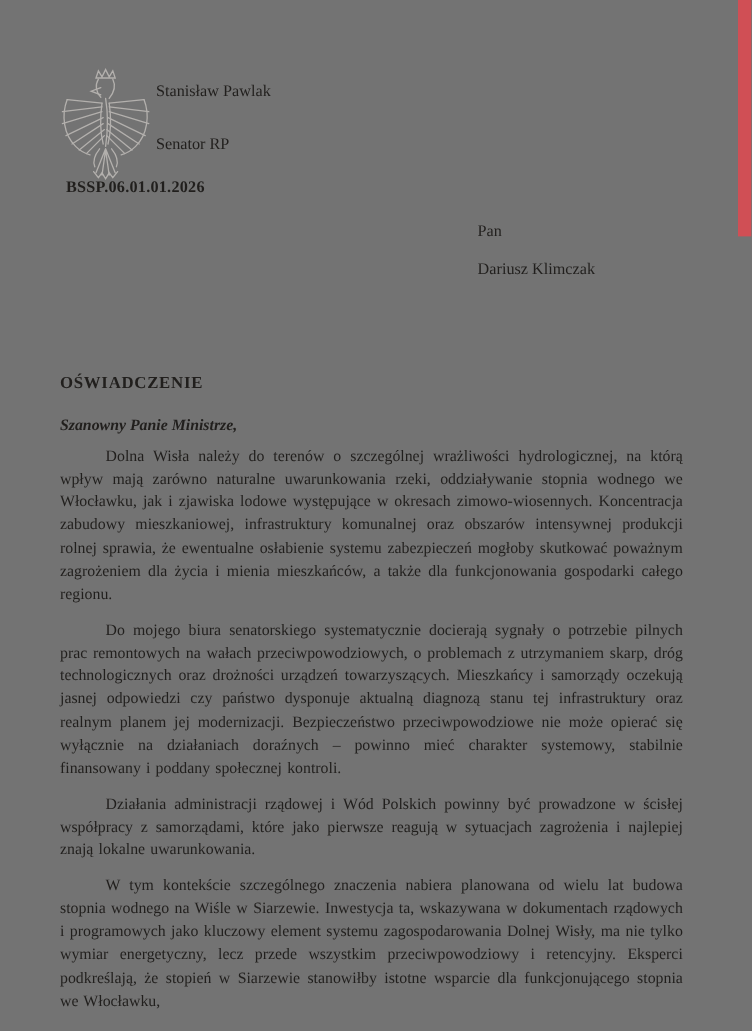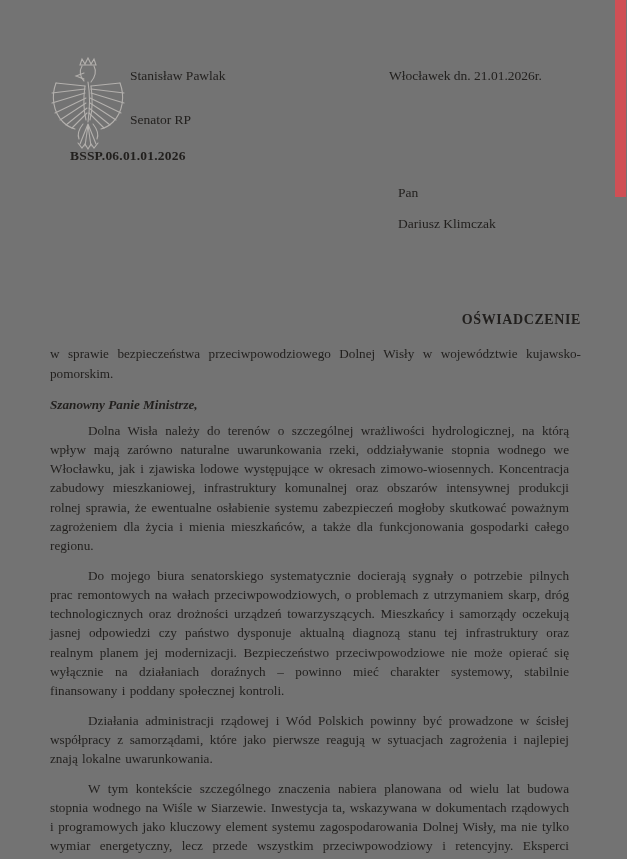--- a/index.html
+++ b/index.html
@@ -32,36 +32,36 @@
   }
   .sender-title {
     position: absolute; left: 130px; top: 112px;
     font-size: 13.5px;
   }
   .place-date {
     position: absolute; left: 389px; top: 68px;
     font-size: 13.5px;
   }
   .ref-number {
-    position: absolute; left: 70px; top: 148px;
+    position: absolute; left: 55px; top: 148px;
     font-size: 13.5px; font-weight: bold;
     letter-spacing: 0.2px;
   }
   .recipient {
     position: absolute; left: 398px; top: 178px;
     font-size: 13.5px; font-weight: normal;
   }
   .recipient div { line-height: 30.5px; }
   .body-text {
     position: absolute;
     left: 50px; top: 312px;
     width: 531px;
   }
   .doc-title {
-    text-align: right;
+    text-align: left;
     font-size: 14px; font-weight: bold;
     letter-spacing: 0.6px;
     margin: 0 0 16px 0;
   }
   .subject {
     font-size: 13.2px;
     line-height: 19.5px;
     text-align: justify;
     word-spacing: 1px;
     margin: 0 0 12px 0;
@@ -105,31 +105,29 @@
     <path d="M71,27 C76,40 74,56 64,66 C60,70 56,72 52,73"></path>
 
     <path d="M34,68 C30,73 28,78 30,83 M44,68 C48,73 50,78 48,83"></path>
 
     <path d="M39,68 L31,88 M39,69 L36,90 M39,69 L42,90 M39,68 L47,88"></path>
     <path d="M29,87 L33,92 L36,88 L39,93 L42,88 L45,92 L49,87"></path>
   </svg>
 
   <div class="sender-name">Stanisław Pawlak</div>
   <div class="sender-title">Senator RP</div>
-  <div class="place-date">Włocławek dn. 21.01.2026r.</div>
   <div class="ref-number">BSSP.06.01.01.2026</div>
 
   <div class="recipient">
     <div>Pan</div>
     <div>Dariusz Klimczak</div>
   </div>
 
   <div class="body-text">
     <div class="doc-title">OŚWIADCZENIE</div>
-    <p class="subject">w sprawie bezpieczeństwa przeciwpowodziowego Dolnej Wisły w województwie kujawsko-pomorskim.</p>
     <p class="greeting">Szanowny Panie Ministrze,</p>
     <p class="para">Dolna Wisła należy do terenów o szczególnej wrażliwości hydrologicznej, na którą wpływ mają zarówno naturalne uwarunkowania rzeki, oddziaływanie stopnia wodnego we Włocławku, jak i zjawiska lodowe występujące w okresach zimowo-wiosennych. Koncentracja zabudowy mieszkaniowej, infrastruktury komunalnej oraz obszarów intensywnej produkcji rolnej sprawia, że ewentualne osłabienie systemu zabezpieczeń mogłoby skutkować poważnym zagrożeniem dla życia i mienia mieszkańców, a także dla funkcjonowania gospodarki całego regionu.</p>
     <p class="para">Do mojego biura senatorskiego systematycznie docierają sygnały o potrzebie pilnych prac remontowych na wałach przeciwpowodziowych, o problemach z utrzymaniem skarp, dróg technologicznych oraz drożności urządzeń towarzyszących. Mieszkańcy i samorządy oczekują jasnej odpowiedzi czy państwo dysponuje aktualną diagnozą stanu tej infrastruktury oraz realnym planem jej modernizacji. Bezpieczeństwo przeciwpowodziowe nie może opierać się wyłącznie na działaniach doraźnych – powinno mieć charakter systemowy, stabilnie finansowany i poddany społecznej kontroli.</p>
     <p class="para">Działania administracji rządowej i Wód Polskich powinny być prowadzone w ścisłej współpracy z samorządami, które jako pierwsze reagują w sytuacjach zagrożenia i najlepiej znają lokalne uwarunkowania.</p>
     <p class="para">W tym kontekście szczególnego znaczenia nabiera planowana od wielu lat budowa stopnia wodnego na Wiśle w Siarzewie. Inwestycja ta, wskazywana w dokumentach rządowych i programowych jako kluczowy element systemu zagospodarowania Dolnej Wisły, ma nie tylko wymiar energetyczny, lecz przede wszystkim przeciwpowodziowy i retencyjny. Eksperci podkreślają, że stopień w Siarzewie stanowiłby istotne wsparcie dla funkcjonującego stopnia we Włocławku,</p>
   </div>
 
 </div>
 
 </body></html>

